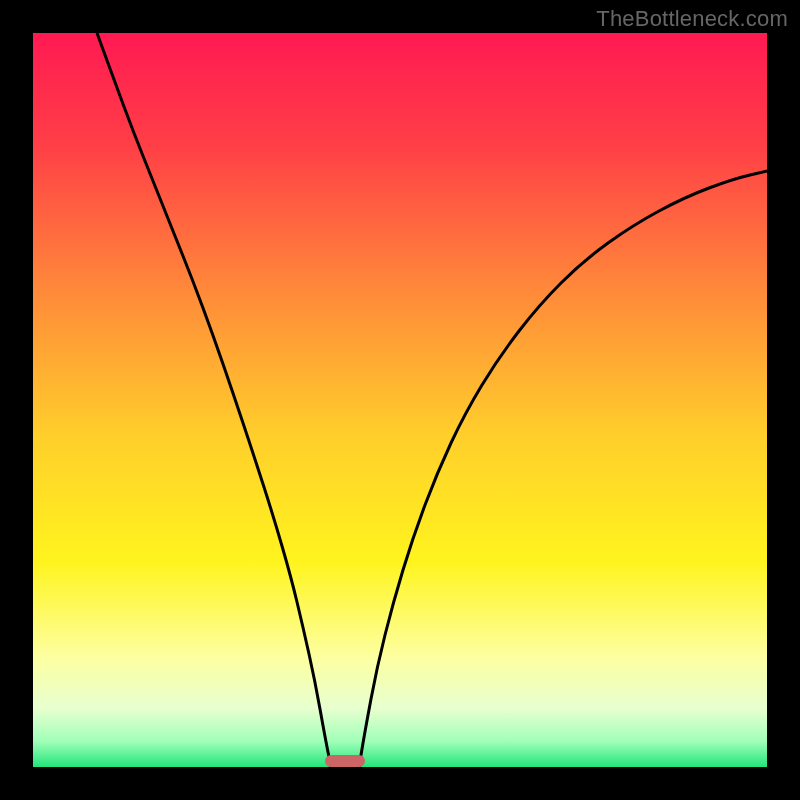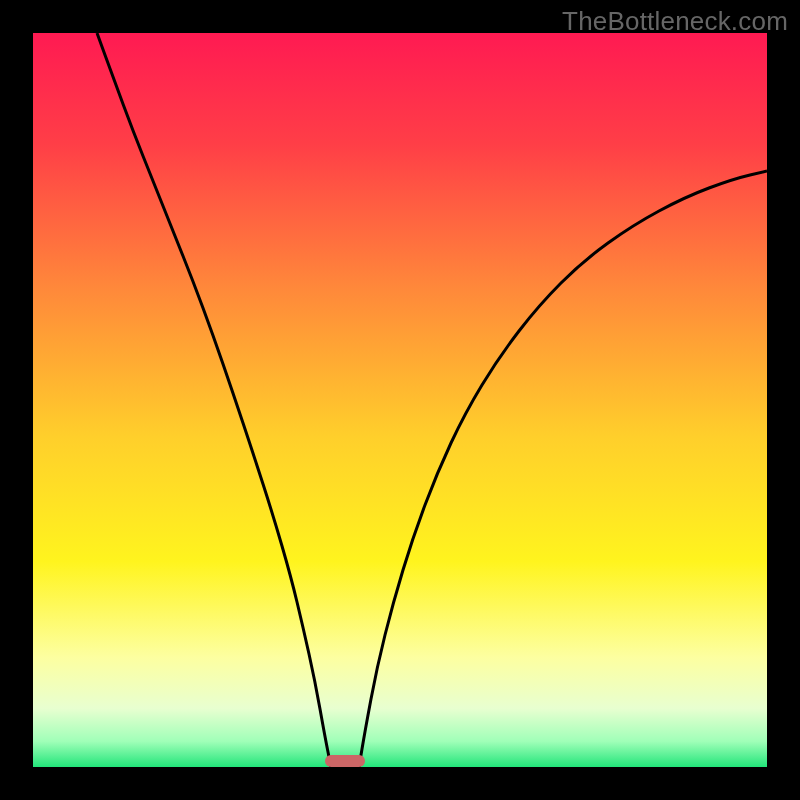--- a/index.html
+++ b/index.html
@@ -23,21 +23,21 @@
     top: 33px;
     width: 734px;
     height: 734px;
     overflow: hidden;
   }
   .watermark {
     position: absolute;
     top: 6px;
     right: 12px;
     color: #666666;
-    font-size: 26px;
+    font-size: 22px;
     font-weight: 500;
     letter-spacing: 0.2px;
   }
   svg.curves {
     position: absolute;
     left: 0; top: 0;
   }
   .legend-marker {
     position: absolute;
     width: 40px;

